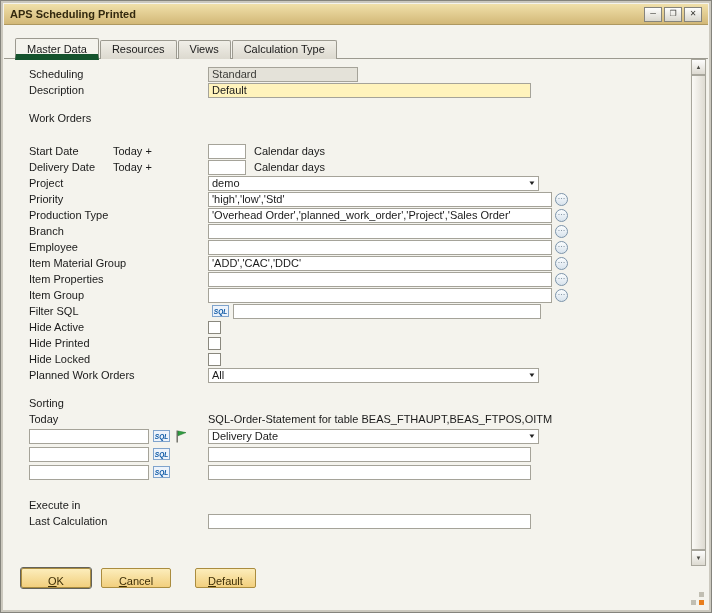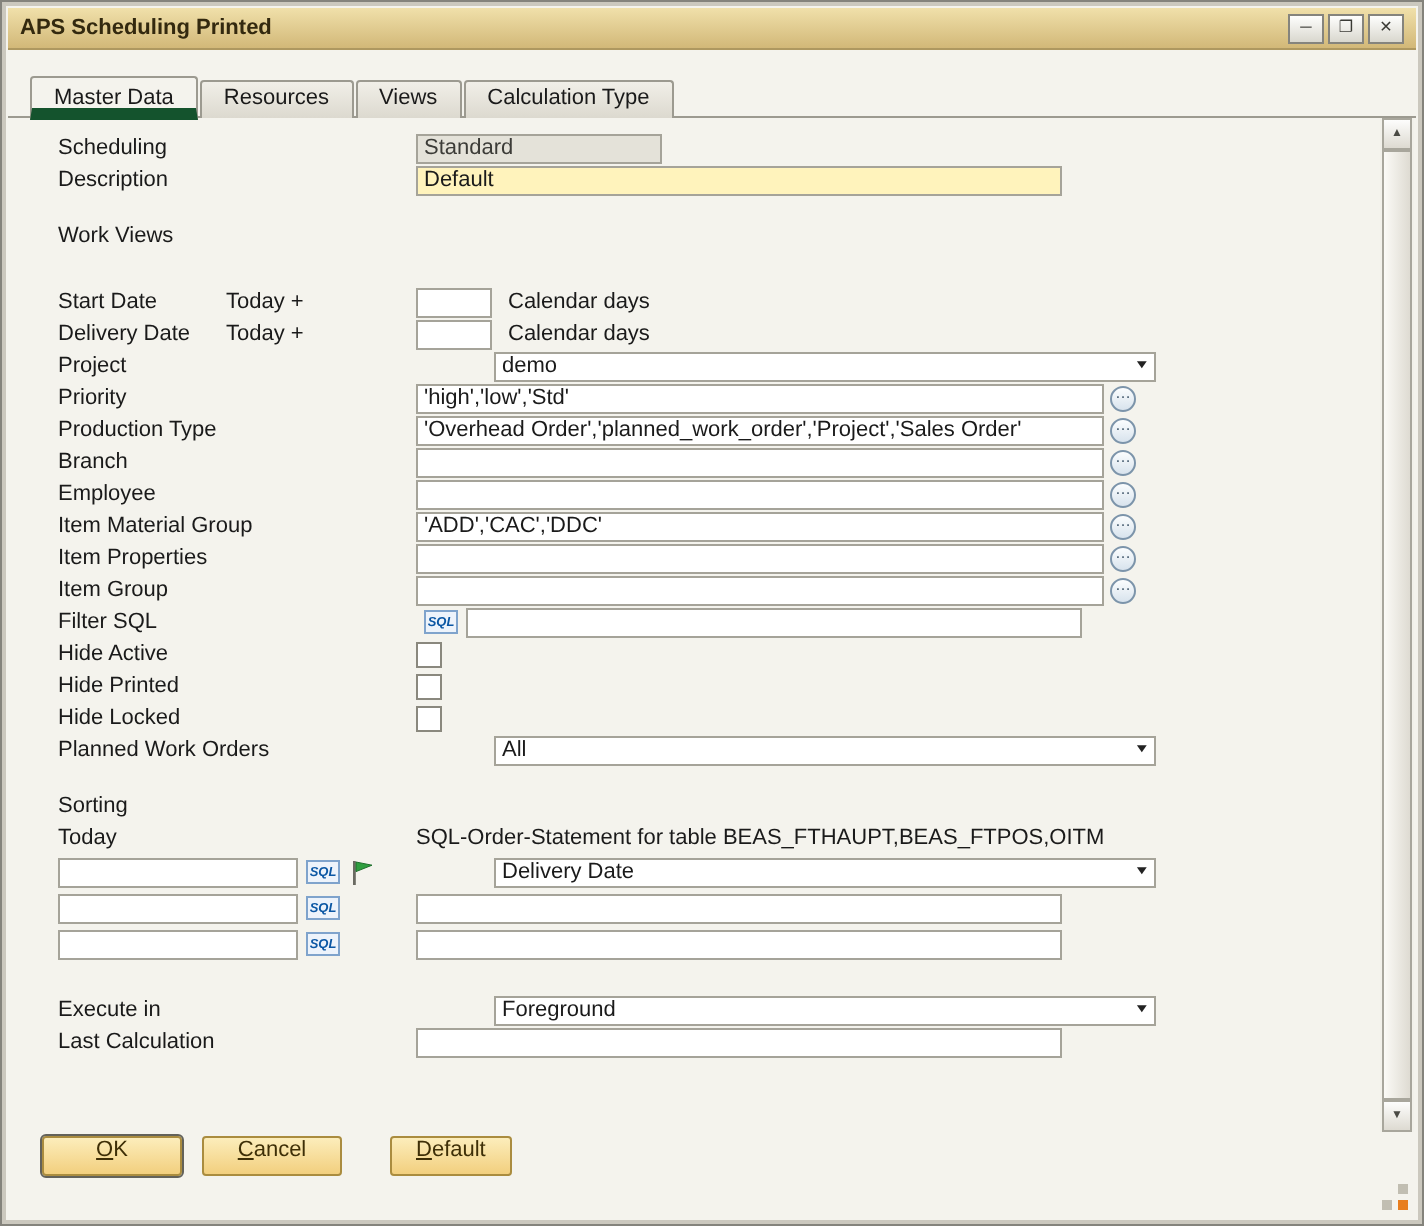--- a/index.html
+++ b/index.html
@@ -62,24 +62,24 @@
   .stmt { white-space:nowrap; }
 
   .field {
     box-sizing:border-box; height:15px; border:1px solid #A5A399;
     background:#fff; font-size:11px; font-family:inherit; padding:0 3px;
     color:#1a1a1a; flex-shrink:0;
   }
   input.field { outline:none; }
   .field.readonly { background:#E4E2D9; color:#3C3C38; }
   .field.yellow { background:#FFF3BC; }
-  .w125{width:123px}.w323{width:323px}.w38{width:38px}.w311{width:344px}
+  .w125{width:150px}.w323{width:323px}.w38{width:38px}.w311{width:344px}
   .w308{width:308px}.w120{width:120px}.w331{width:331px}
 
-  .dd { display:flex; align-items:center; cursor:default;margin-left:39px; }
+  .dd { display:flex; align-items:center; cursor:default; }
   .dd .ddval { flex:1; overflow:hidden; white-space:nowrap; }
   .dd .ddarrow { font-size:6px; color:#222; margin-left:4px; transform:scaleX(1.4); }
 
   .sel-icon {
     width:13px; height:13px; margin-left:3px; border-radius:50%;
     border:1px solid #7C94AA; background:linear-gradient(#FBFDFE,#D8E3ED);
     box-sizing:border-box; display:flex; align-items:center; justify-content:center;
     flex-shrink:0; cursor:default;
   }
   .sel-icon .dots { font-size:8px; line-height:4px; color:#41576B; margin-top:-4px; }
@@ -97,21 +97,21 @@
     appearance:none; -webkit-appearance:none;
     width:13px; height:13px; margin:0; box-sizing:border-box;
     border:1px solid #8A887E; background:#fff; cursor:default;
   }
   .sortleft { width:179px; display:flex; align-items:center; flex-shrink:0; }
 
   
   .footer { position:absolute; left:20px; top:567px; display:flex; align-items:center; }
   .btn {
     box-sizing:border-box; height:20px; padding:0 12px; min-width:70px;
-    display:flex; align-items:flex-start; justify-content:center;
+    display:flex; align-items:flex-end; justify-content:center;
     background:linear-gradient(#FCEDBB,#F2CF7E);
     border:1px solid #AA8C3F; border-radius:2px; color:#3E2F07; cursor:default;
   }
   .btn + .btn { margin-left:10px; }
   .btn.ok { outline:1px solid #63625A; }
   .btn.default-btn { margin-left:24px; min-width:56px; }
   .lbl-text { display:block; }
   .lbl-text::first-letter { text-decoration:underline; }
 
   
@@ -168,21 +168,21 @@
       <span class="lbl">Scheduling</span>
       <input class="field readonly w125" readonly="" value="Standard" style="">
     </div>
 
     <div class="row">
       <span class="lbl">Description</span>
       <input class="field yellow w323" value="Default" style="">
     </div>
 
     <div class="row mt12">
-      <span>Work Views</span>
+      <span>Work Orders</span>
     </div>
 
     <div class="row mt3">
       <span class="lbl short">Start Date</span>
       <span class="today">Today +</span>
       <input class="field w38" value="" style="">
       <span class="suffix">Calendar days</span>
     </div>
 
     <div class="row">
@@ -320,24 +320,20 @@
     <div class="row h18">
       <div class="sortleft">
         <input class="field w120" value="" style="">
         <span class="sql-icon">SQL</span>
       </div>
       <input class="field w323" value="" style="">
     </div>
 
     <div class="row mt16">
       <span class="lbl">Execute in</span>
-      <div class="field dd w331">
-        <span class="ddval">Foreground</span>
-        <span class="ddarrow">▼</span>
-      </div>
     </div>
 
     <div class="row">
       <span class="lbl">Last Calculation</span>
       <input class="field w323" value="" style="">
     </div>
 
   </div>
 
   <div class="footer">

